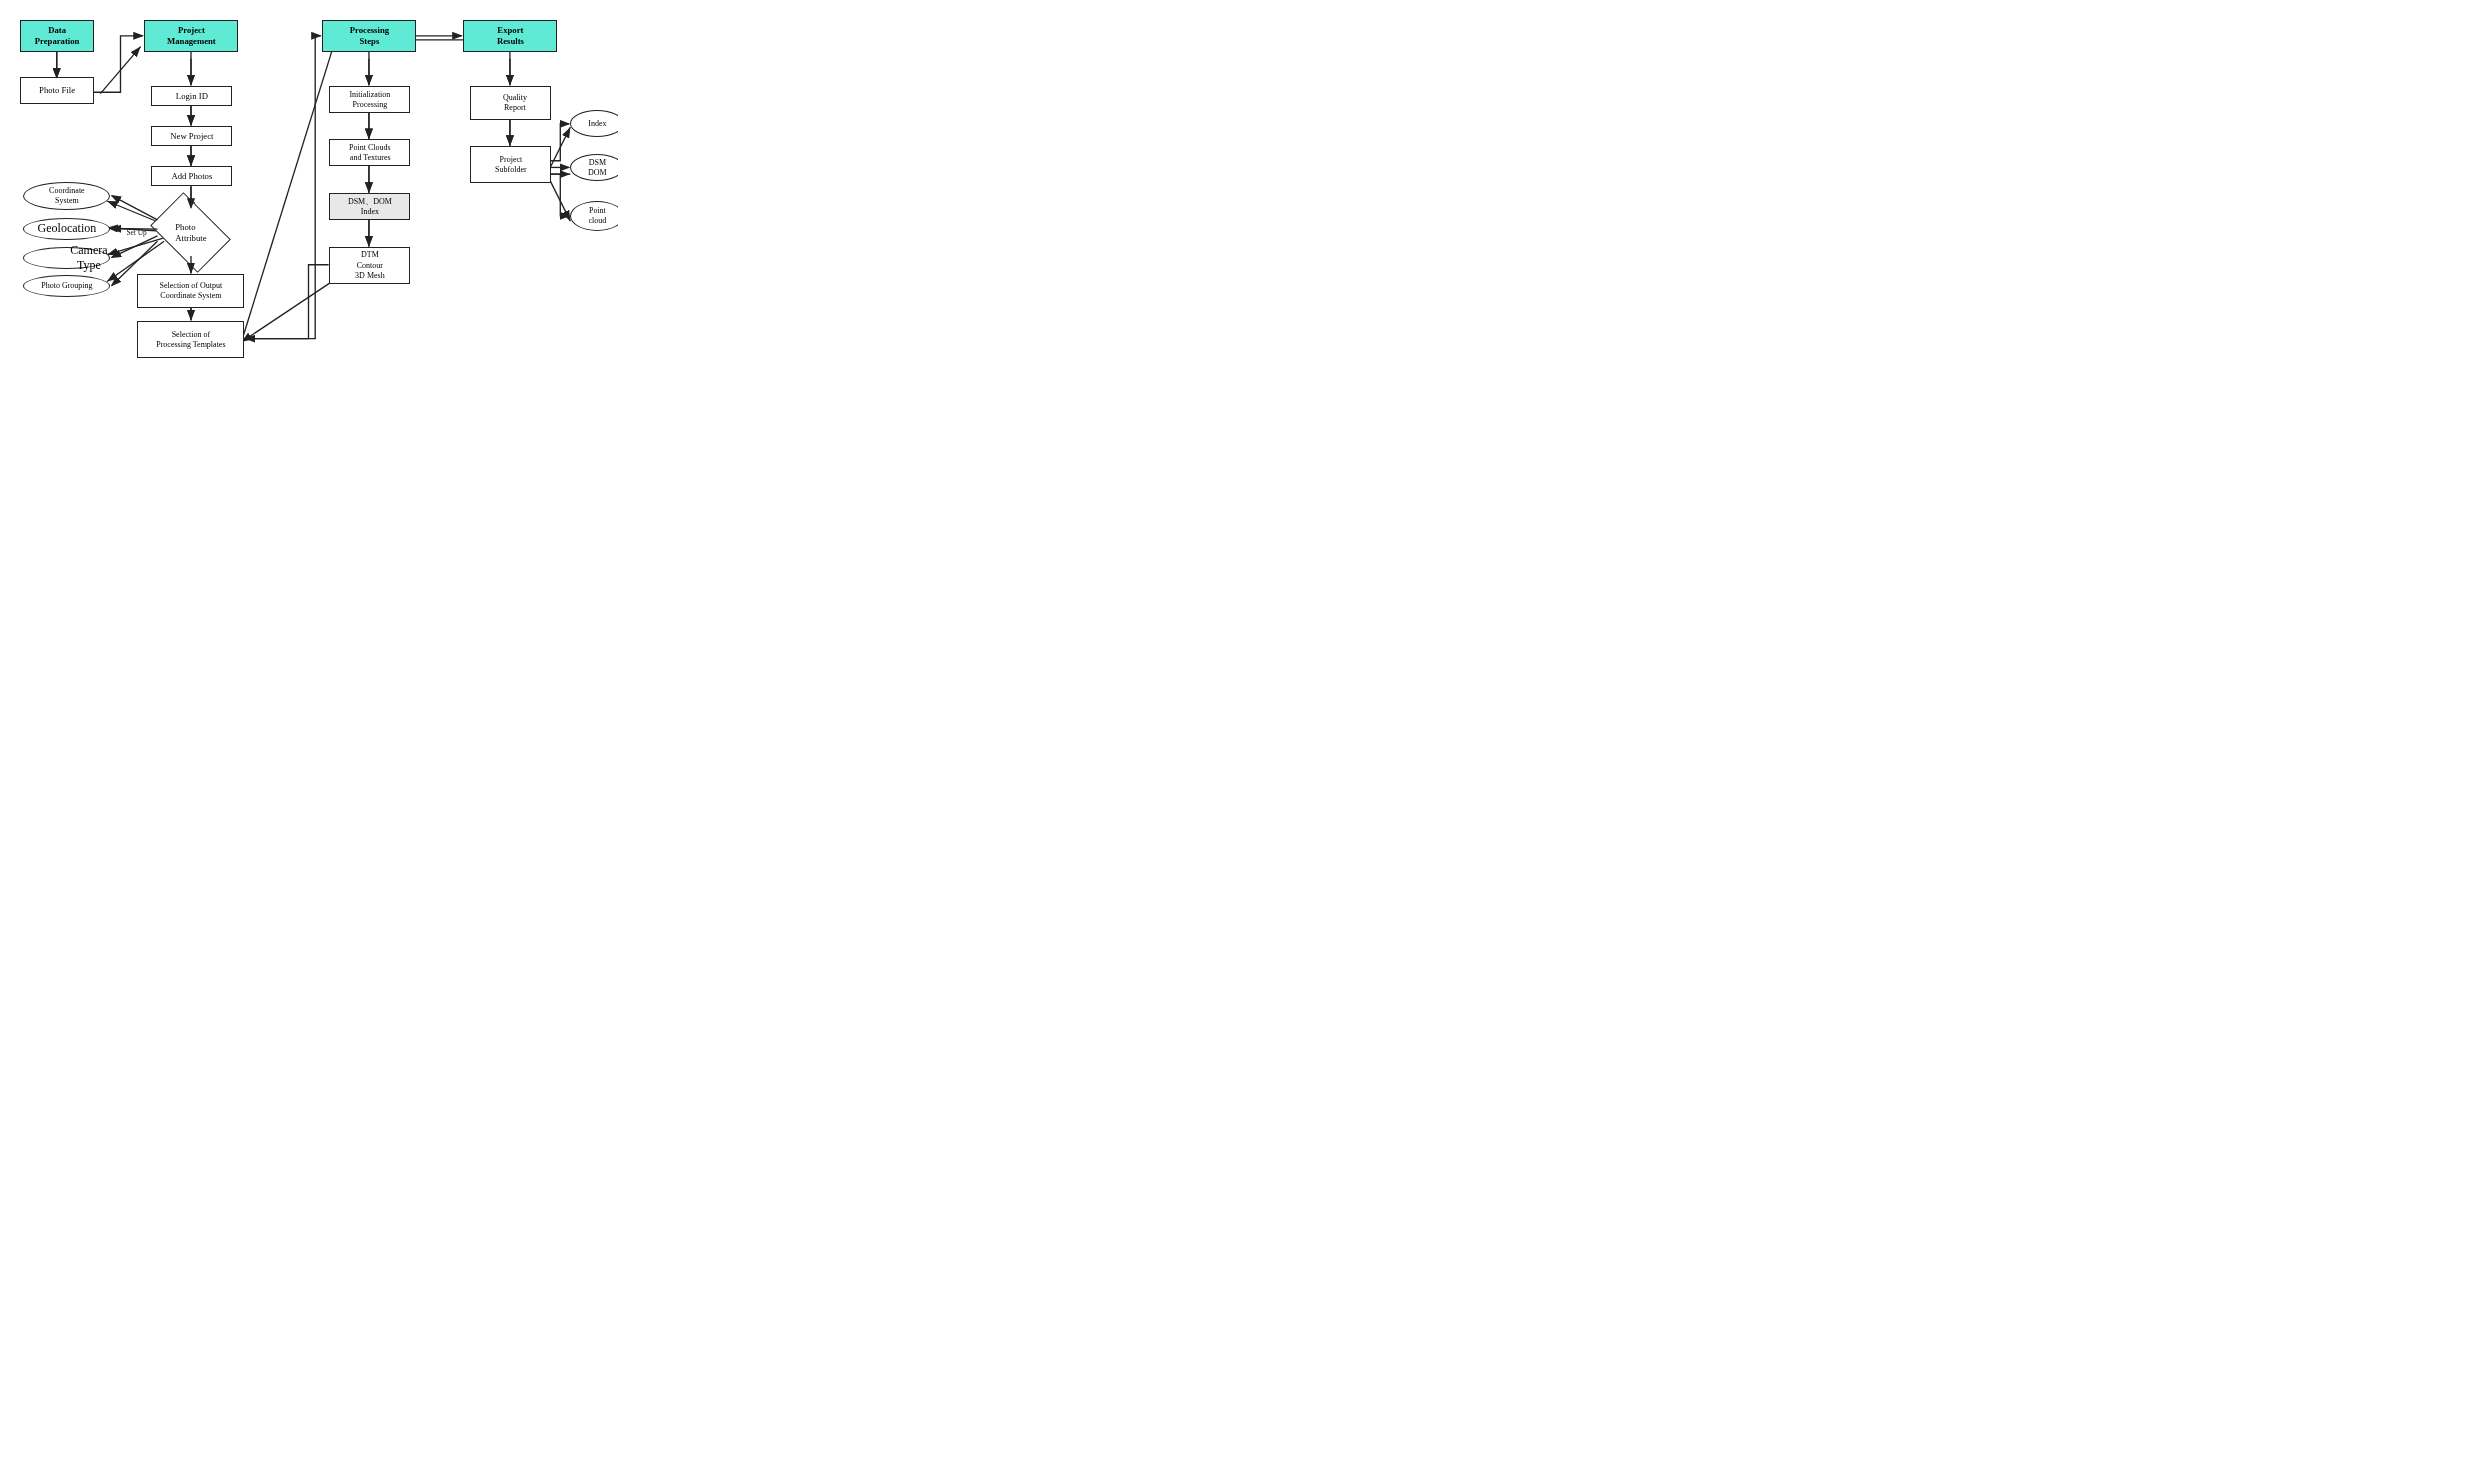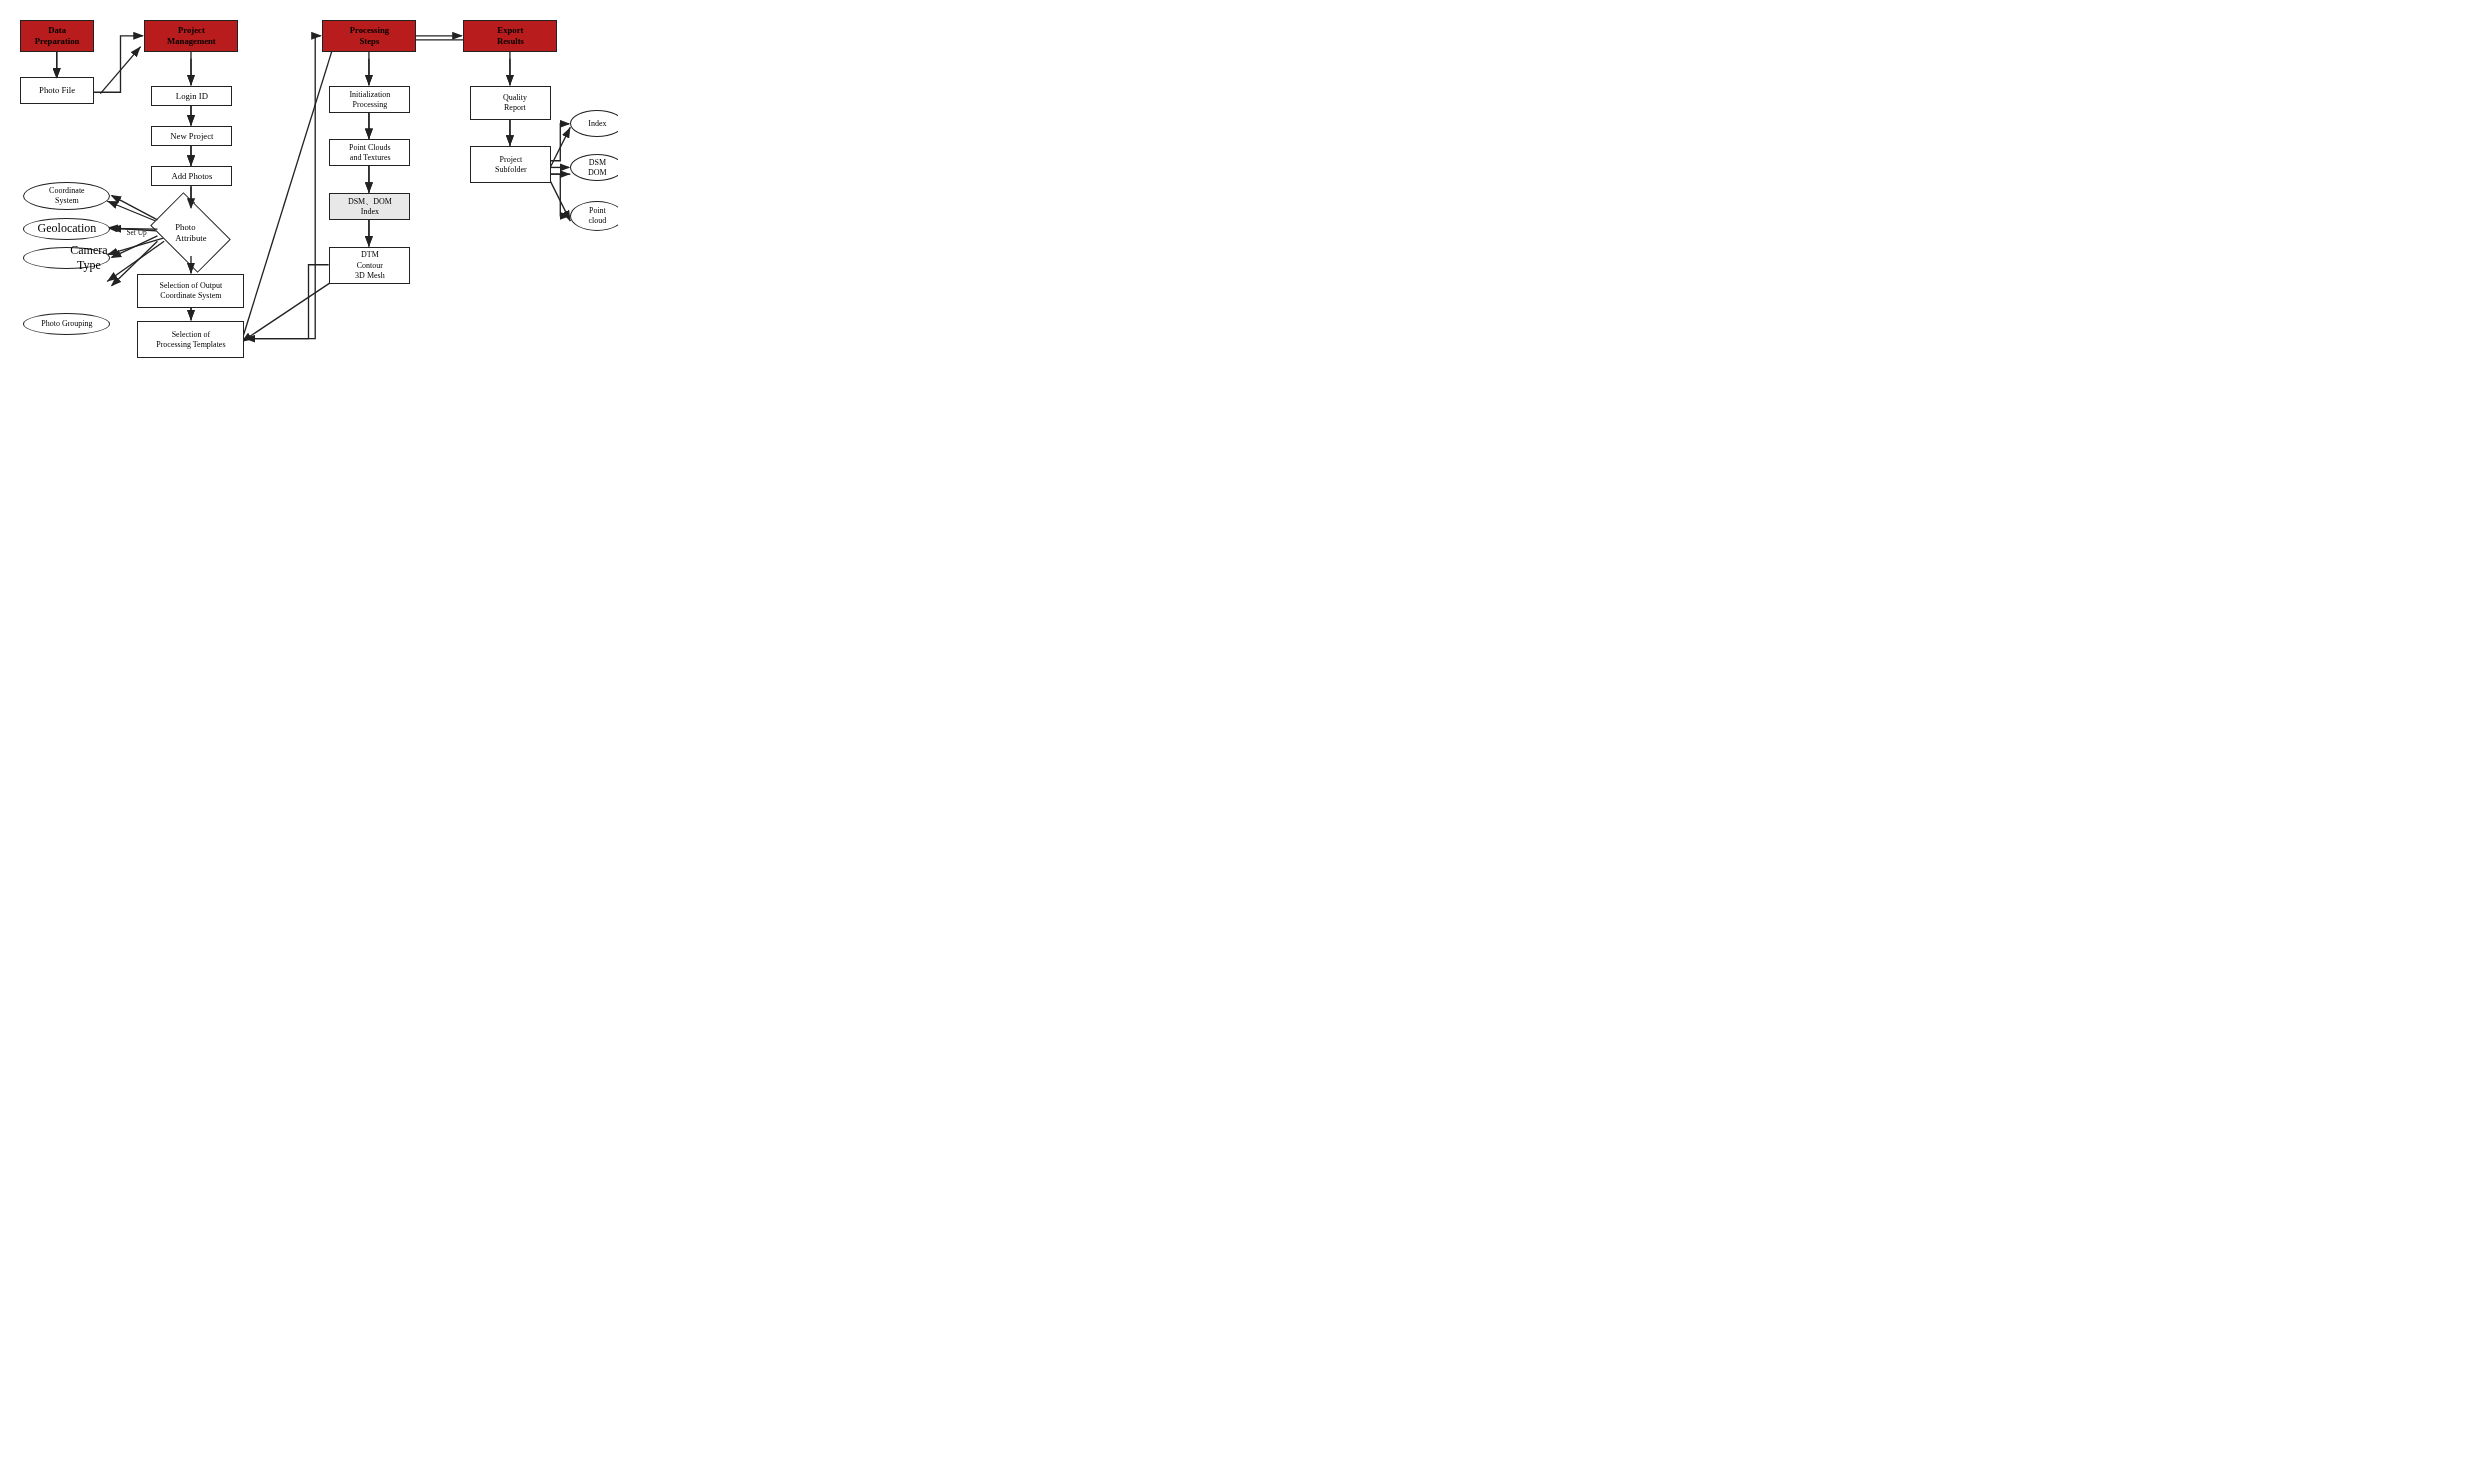--- a/index.html
+++ b/index.html
@@ -22,21 +22,21 @@
       border: 1.3px solid #222;
       background: #fff;
       display: flex;
       align-items: center;
       justify-content: center;
       text-align: center;
       font-size: 8.7px;
       line-height: 1.3;
     }
     .box-header {
-      background: #b91c1c;
+      background: #5eead4;
       font-weight: bold;
       font-size: 9.4px;
     }
     .diamond {
       position: absolute;
       display: flex;
       align-items: center;
       justify-content: center;
       text-align: left;
       font-size: 8.7px;
@@ -248,21 +248,21 @@
   </div>
 
   <div class="oval" style="left:10px; top:205px; width:87px; height:21.5px;">
     <span style="font-size:12px;">Geolocation</span>
   </div>
 
   <div class="oval" style="left:10px; top:234px; width:87px; height:21.5px;">
     <span style="font-size:12px;padding-left:44px;">Camera Type</span>
   </div>
 
-  <div class="oval" style="left:10px; top:262px; width:87px; height:21.5px;margin-top:38px;">
+  <div class="oval" style="left:10px; top:262px; width:87px; height:21.5px;">
     <span style="font-size:8px;">Photo Grouping</span>
   </div>
 
   <svg class="arrows-svg" style="position:absolute; top:0; left:0; width:100%; height:100%; pointer-events:none; z-index:10;" viewBox="0 0 880 560" width="591" height="376">
     <defs>
       <marker id="ah" markerWidth="8" markerHeight="6" refX="7" refY="3" orient="auto">
         <polygon points="0 0, 8 3, 0 6" fill="#222"></polygon>
       </marker>
     </defs>
 

